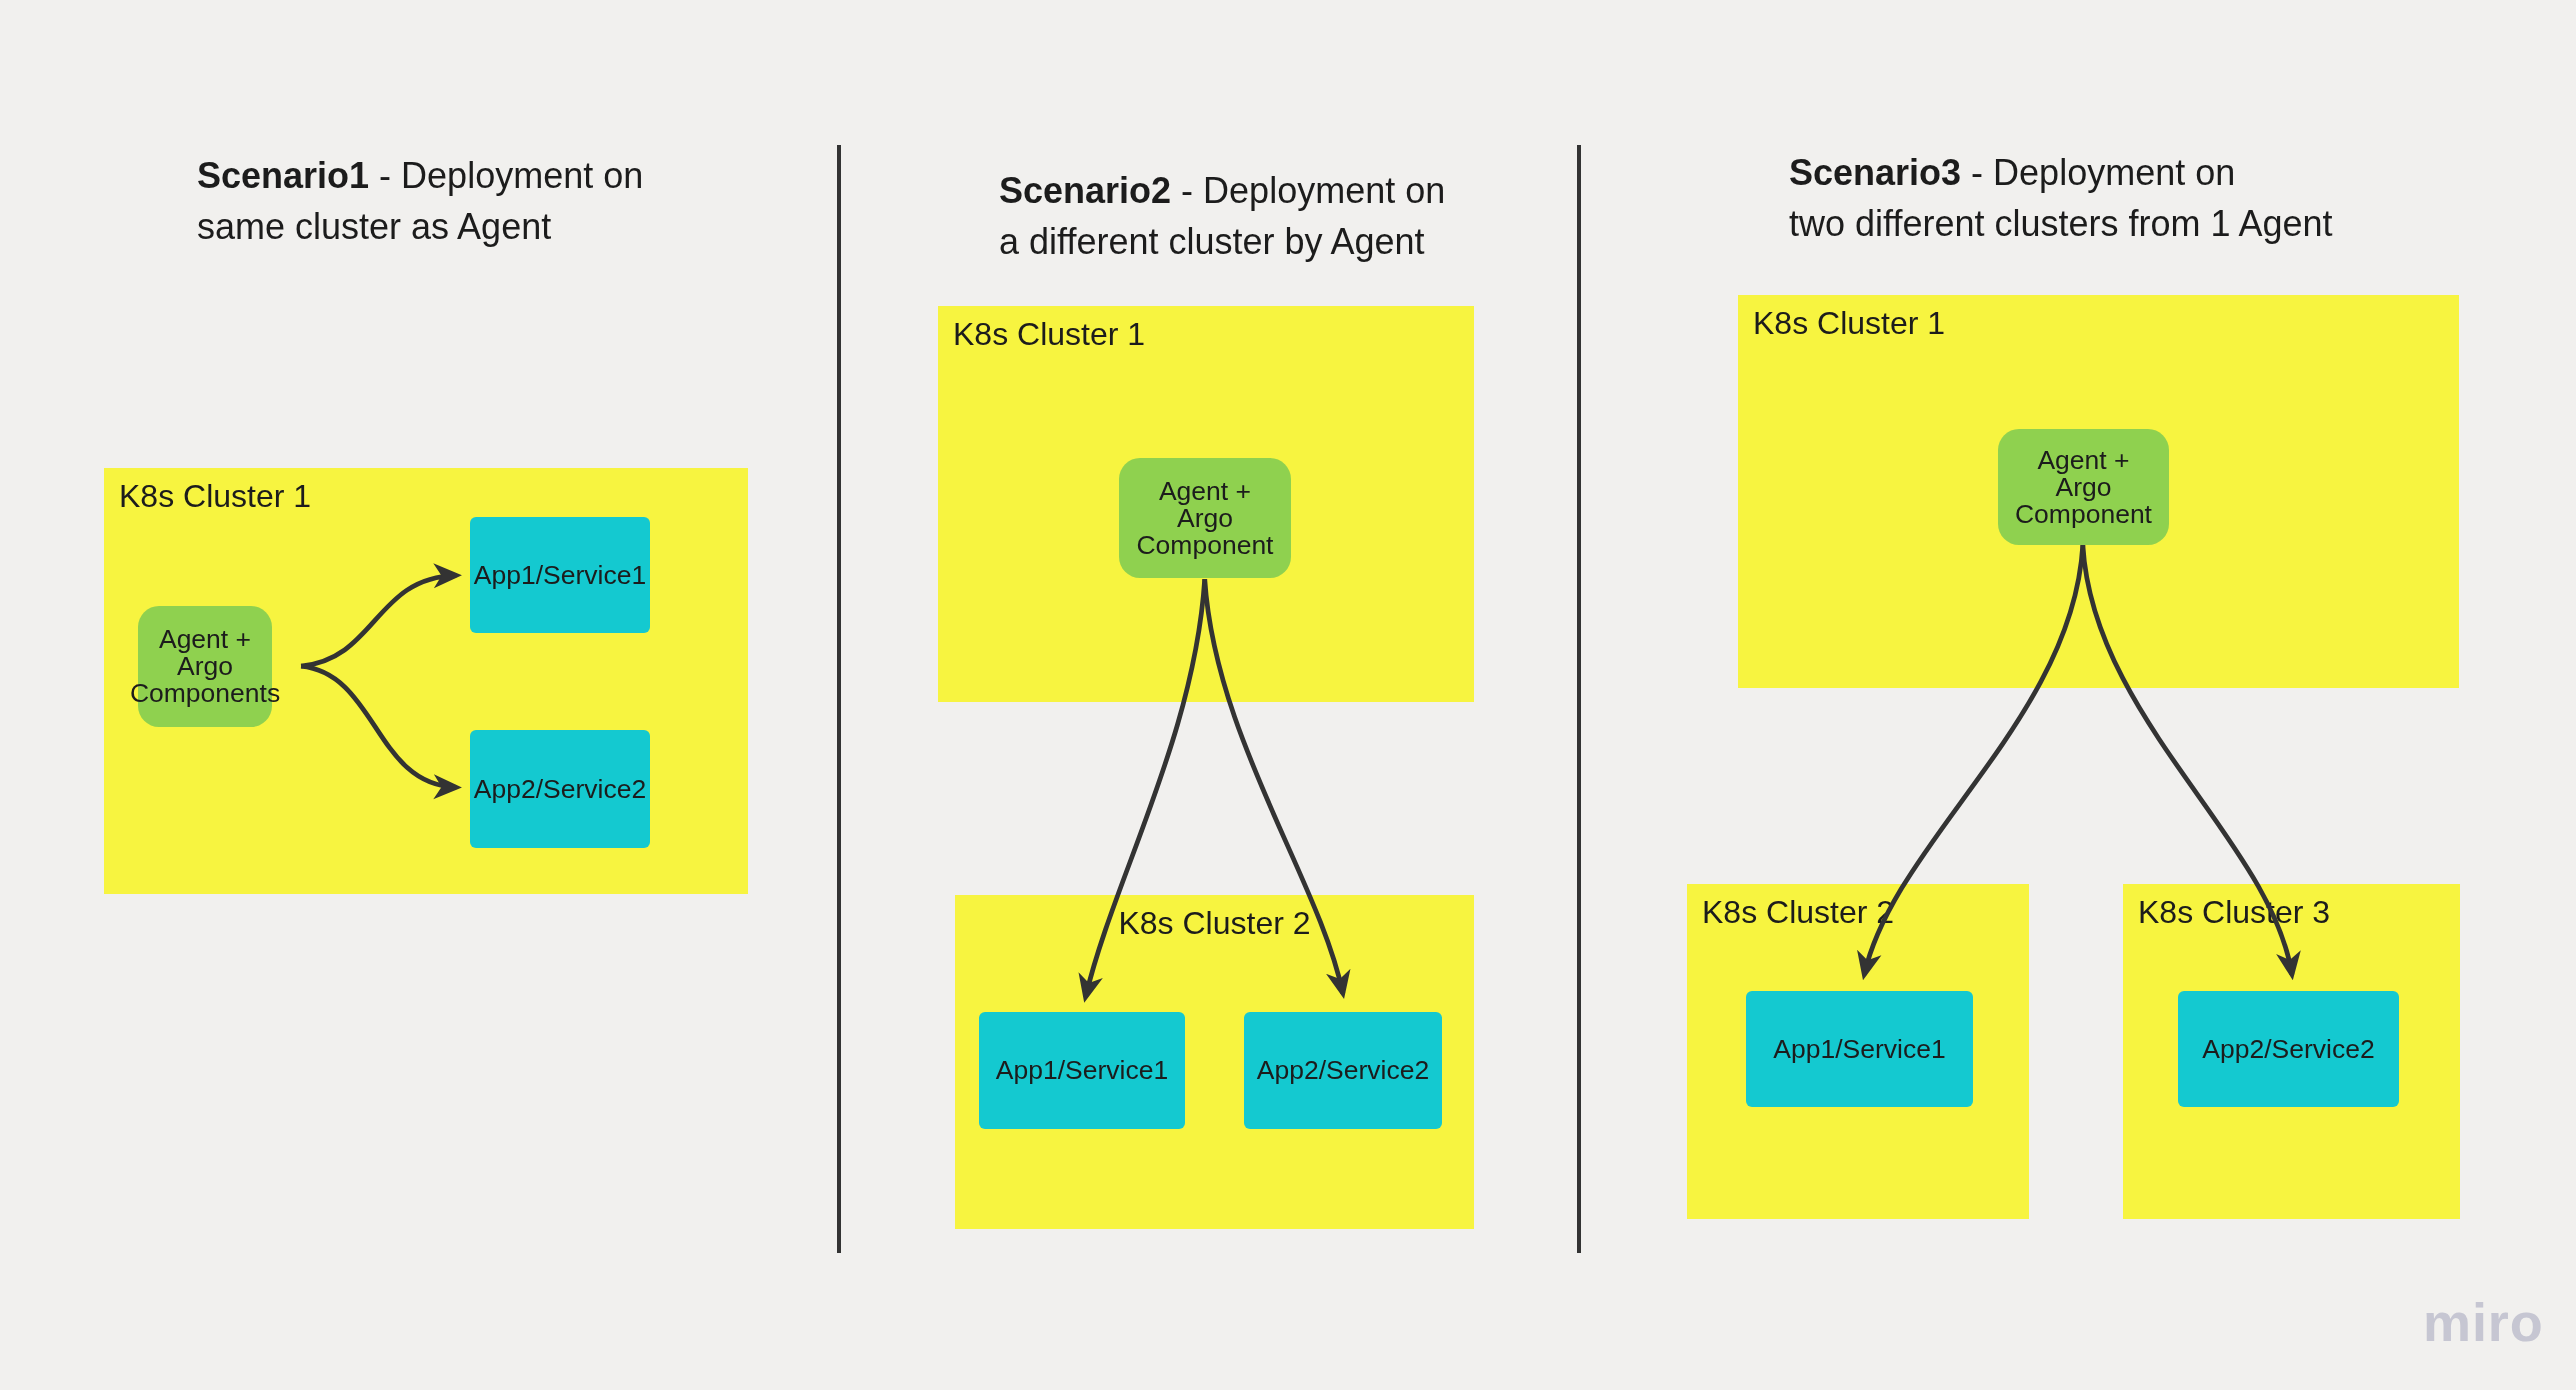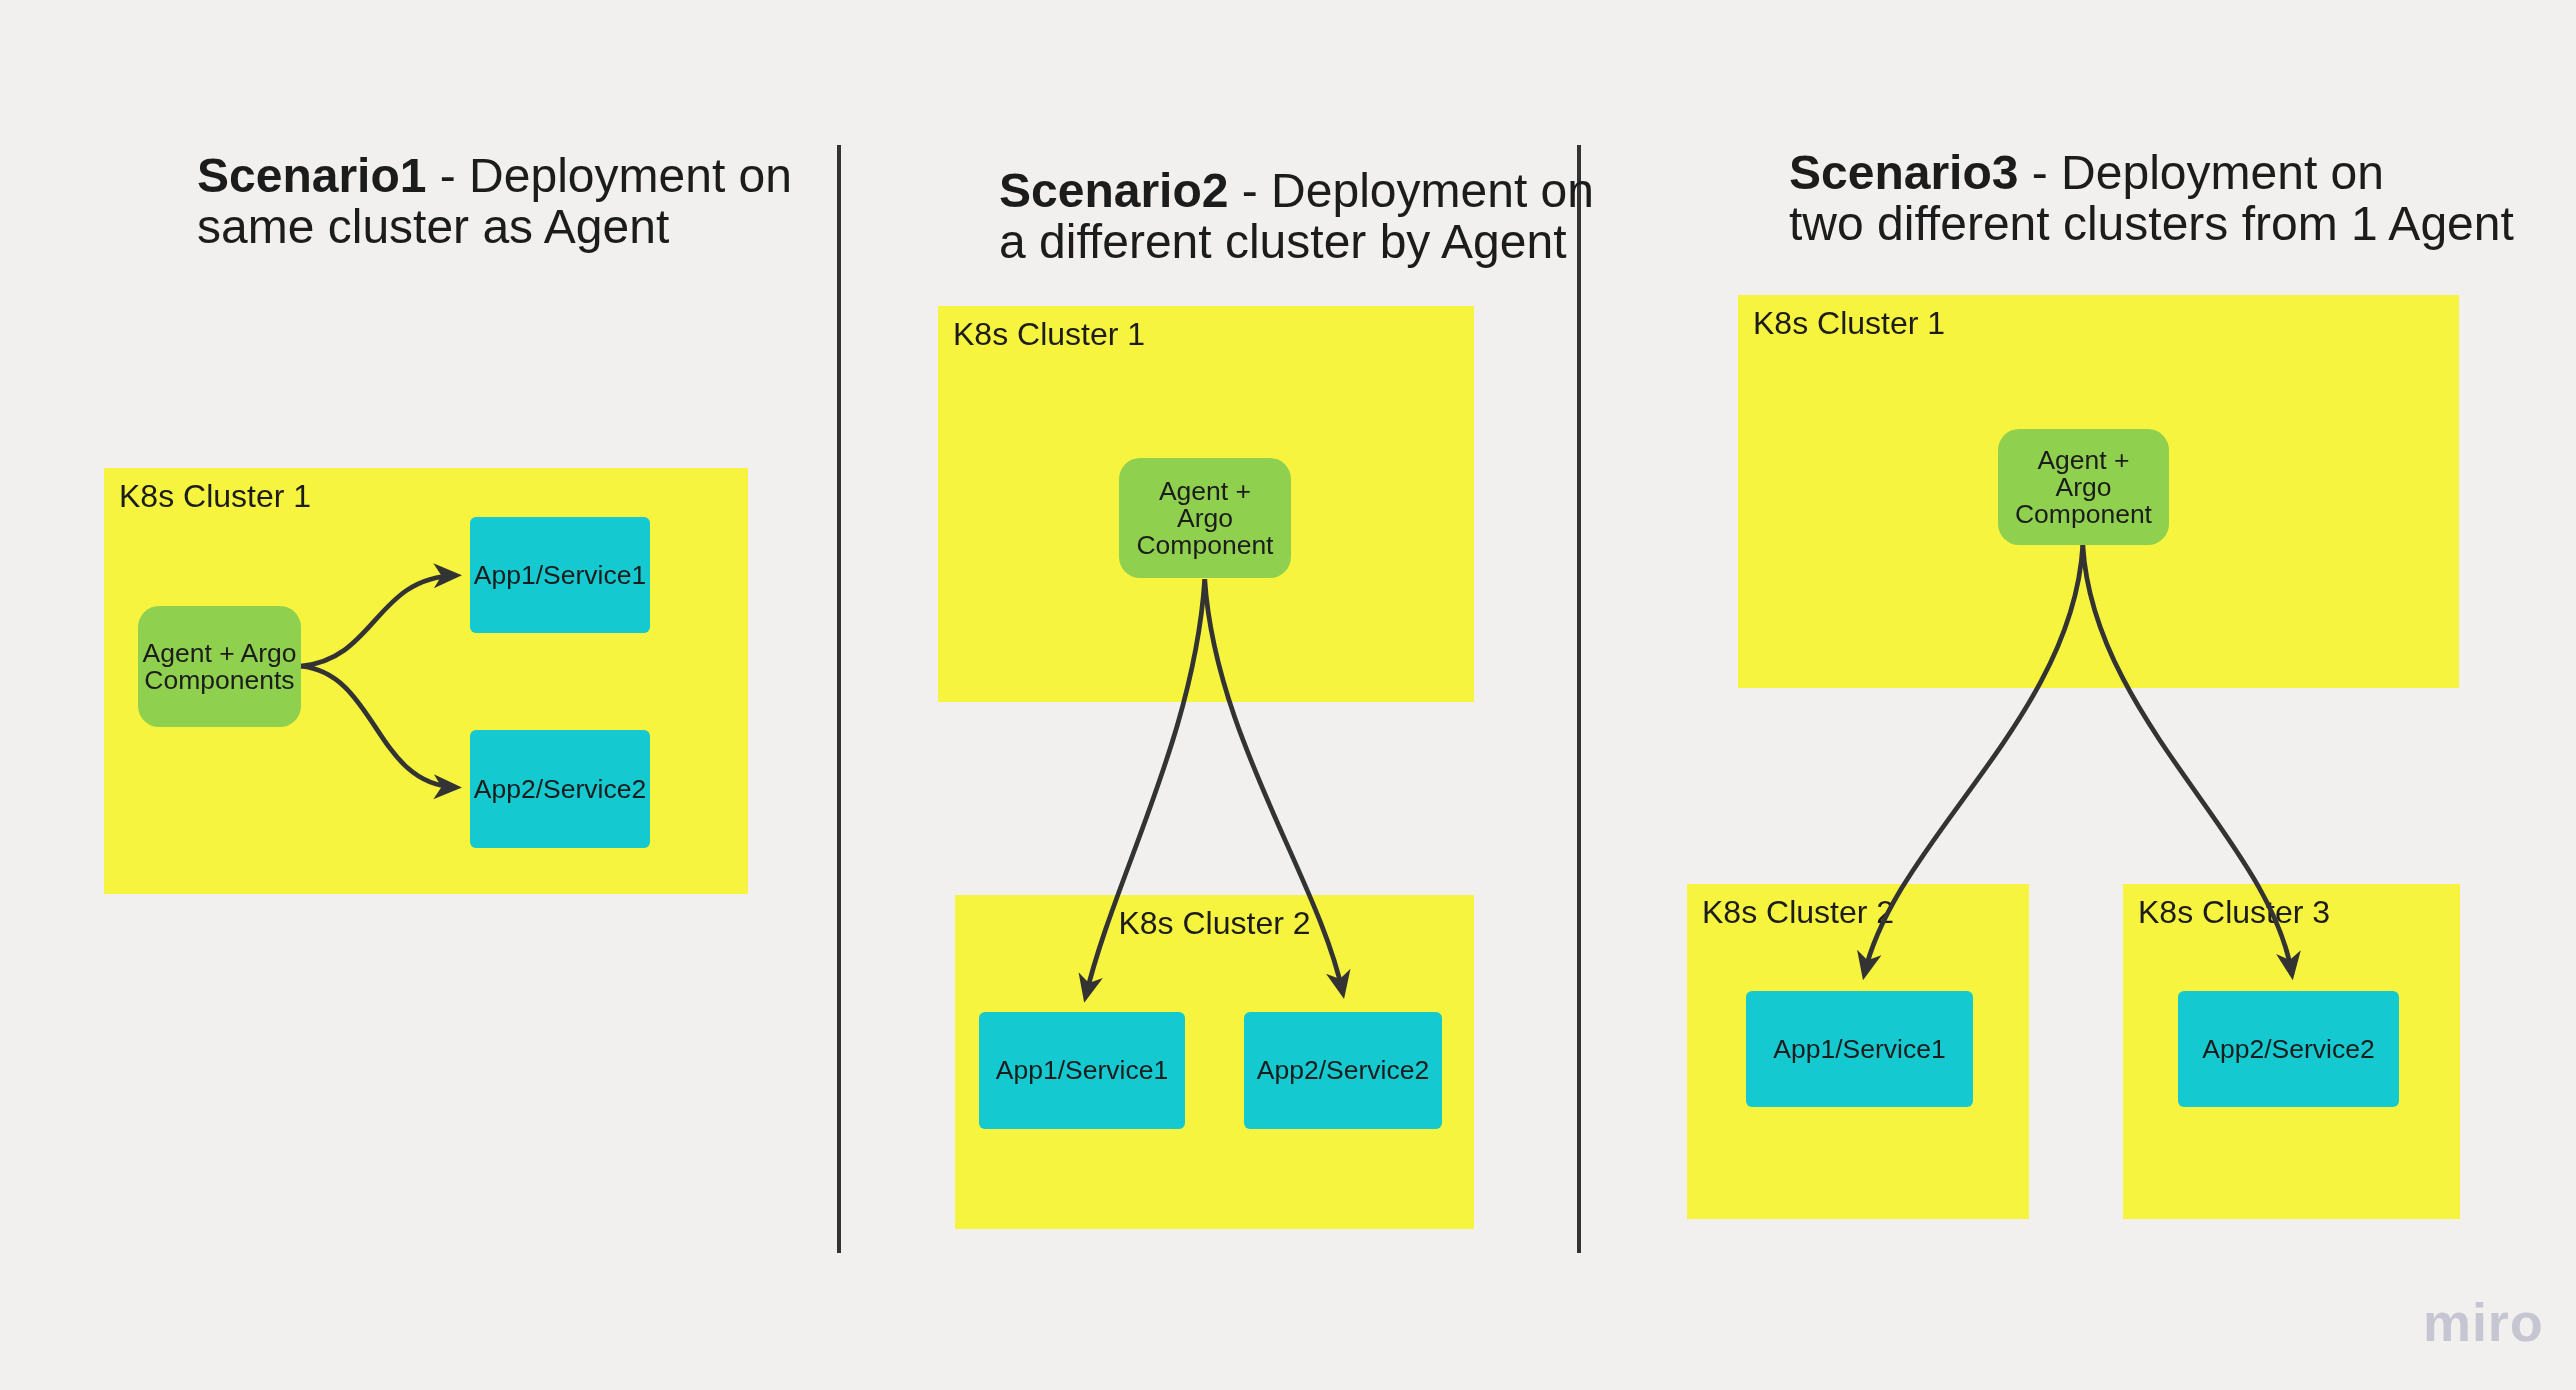--- a/index.html
+++ b/index.html
@@ -21,21 +21,21 @@
   }
   .divider {
     position: absolute;
     width: 3.8px;
     top: 145px;
     height: 1108px;
     background: var(--line, #333);
   }
   .section-title {
     position: absolute;
-    font-size: 48px;
+    font-size: 36px;
     line-height: 51px;
     color: var(--text, #1c1c1c);
     white-space: nowrap;
   }
   .section-title .b { font-weight: 700; }
   .sticky {
     position: absolute;
     background: var(--sticky-yellow, #f7f440);
   }
   .cluster-label {
@@ -100,21 +100,21 @@
 
   <div class="section-title" style="left:197px; top:150px;">
     <div><span class="b">Scenario1</span><span> - Deployment on</span></div>
     <div>same cluster as Agent</div>
   </div>
 
   <div class="sticky" style="left:104px; top:468px; width:644px; height:426px;">
     <div class="cluster-label">K8s Cluster 1</div>
   </div>
 
-  <div class="node green" style="left:138px; top:606px; width:163px; height:121px;">
+  <div class="node green" style="left:138px; top:606px; width:134px; height:121px;">
     <span>Agent + Argo
 Components</span>
   </div>
 
   <div class="node cyan" style="left:470px; top:517px; width:180px; height:116px;">
     <span>App1/Service1</span>
   </div>
 
   <div class="node cyan" style="left:470px; top:730px; width:180px; height:118px;">
     <span>App2/Service2</span>

